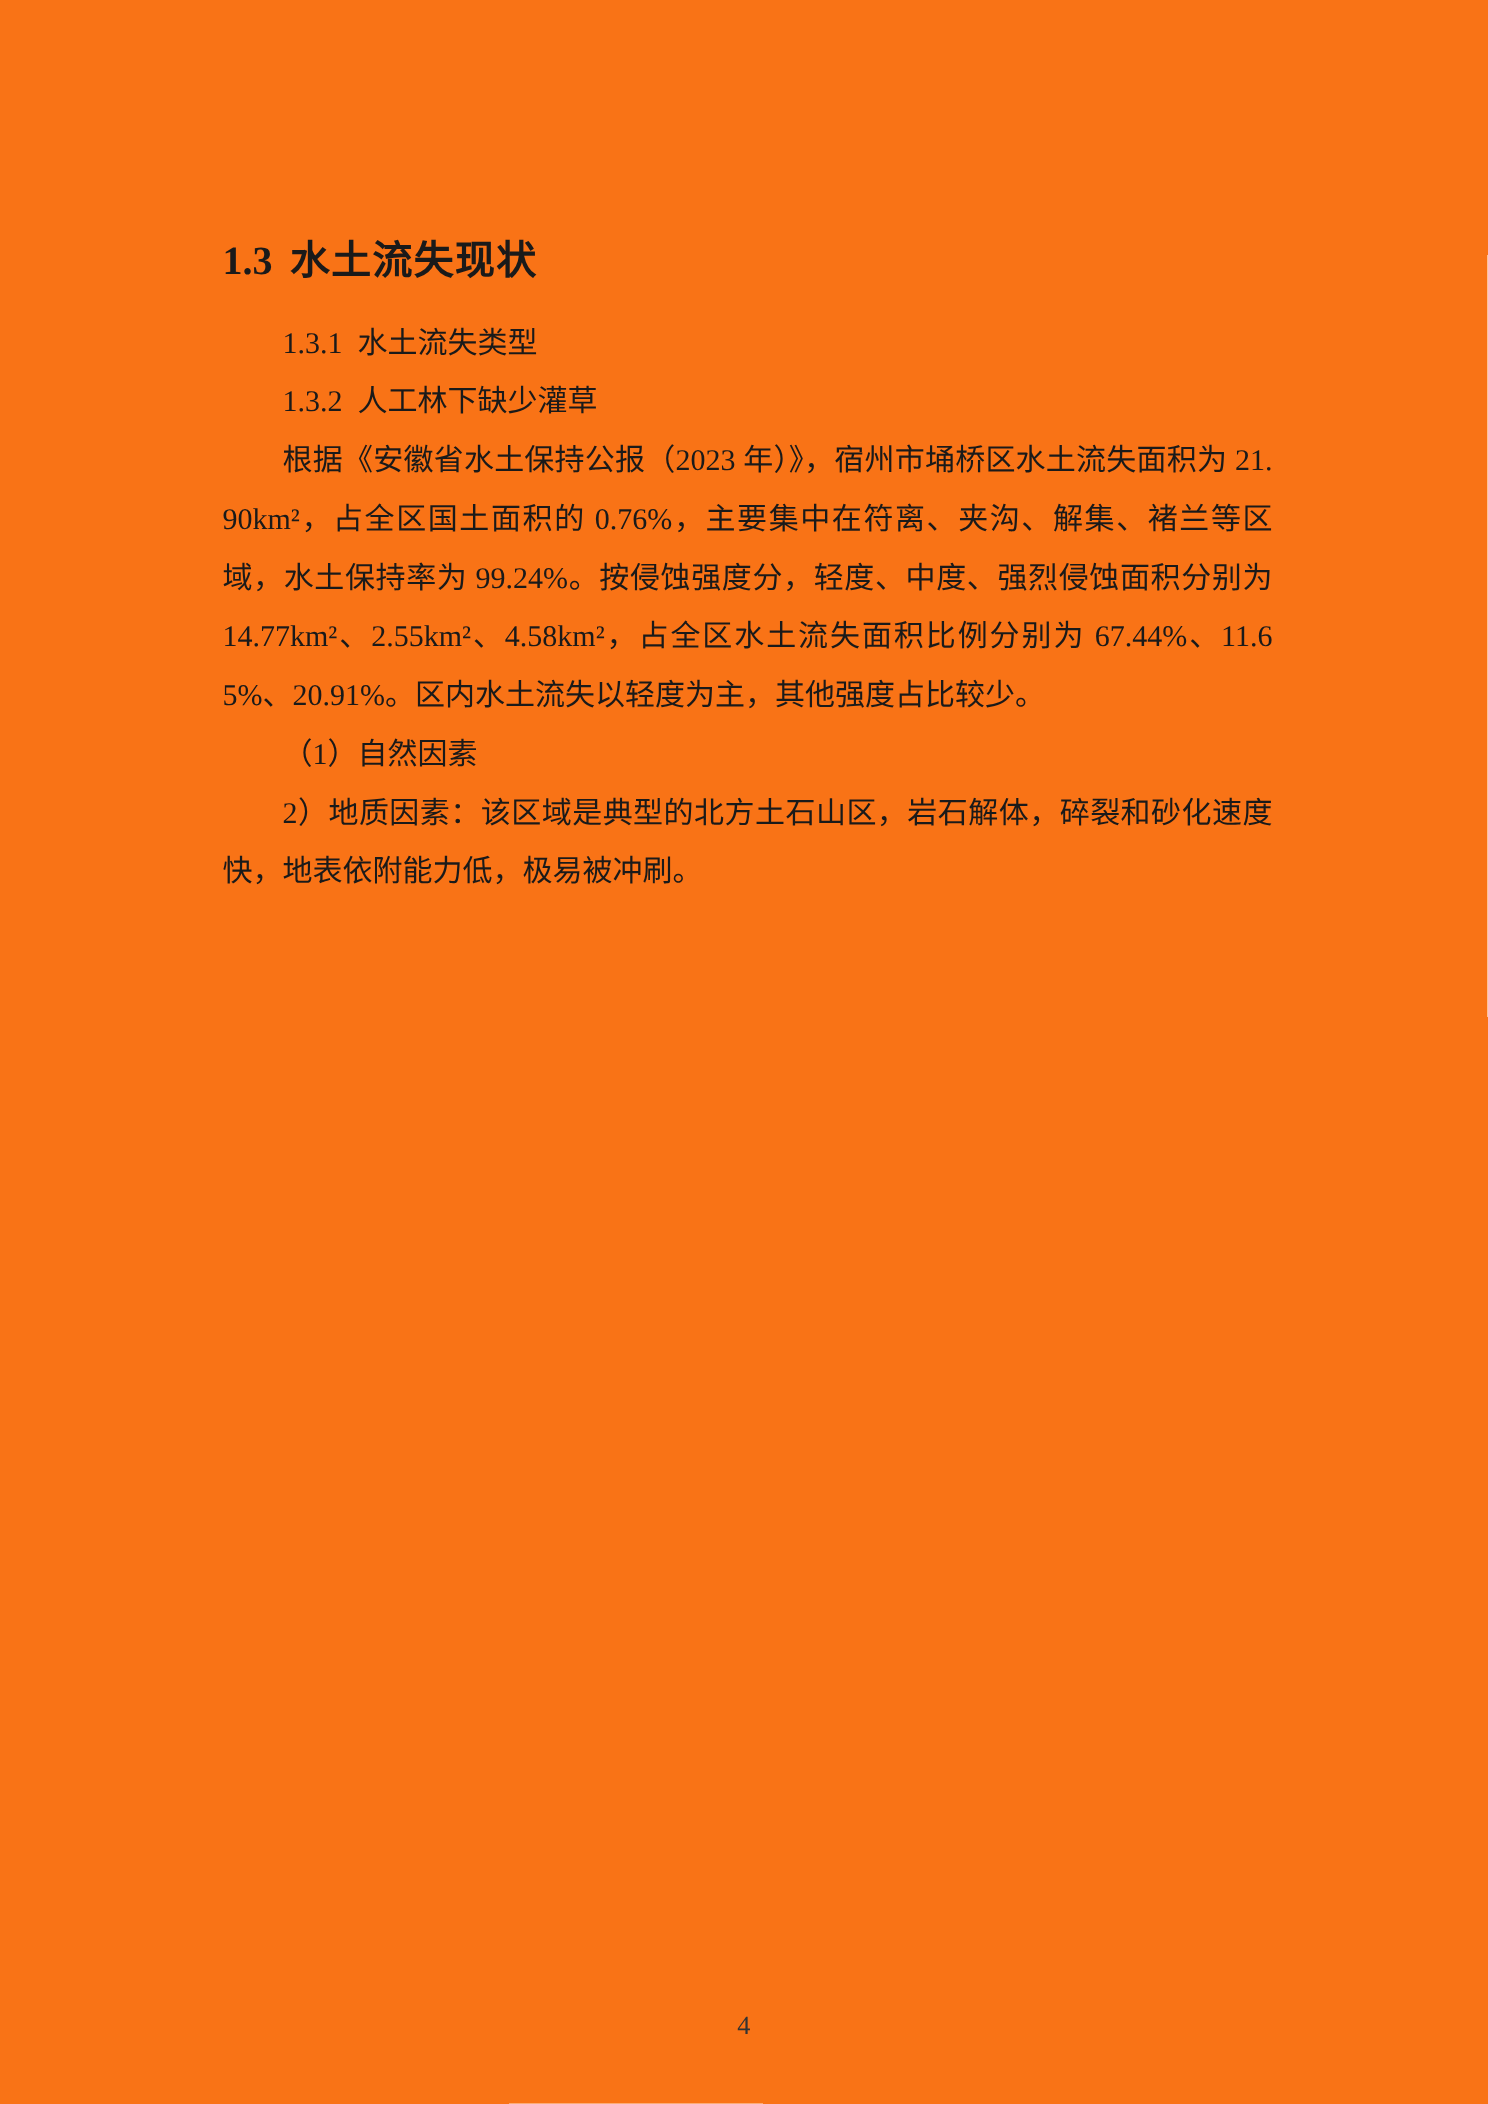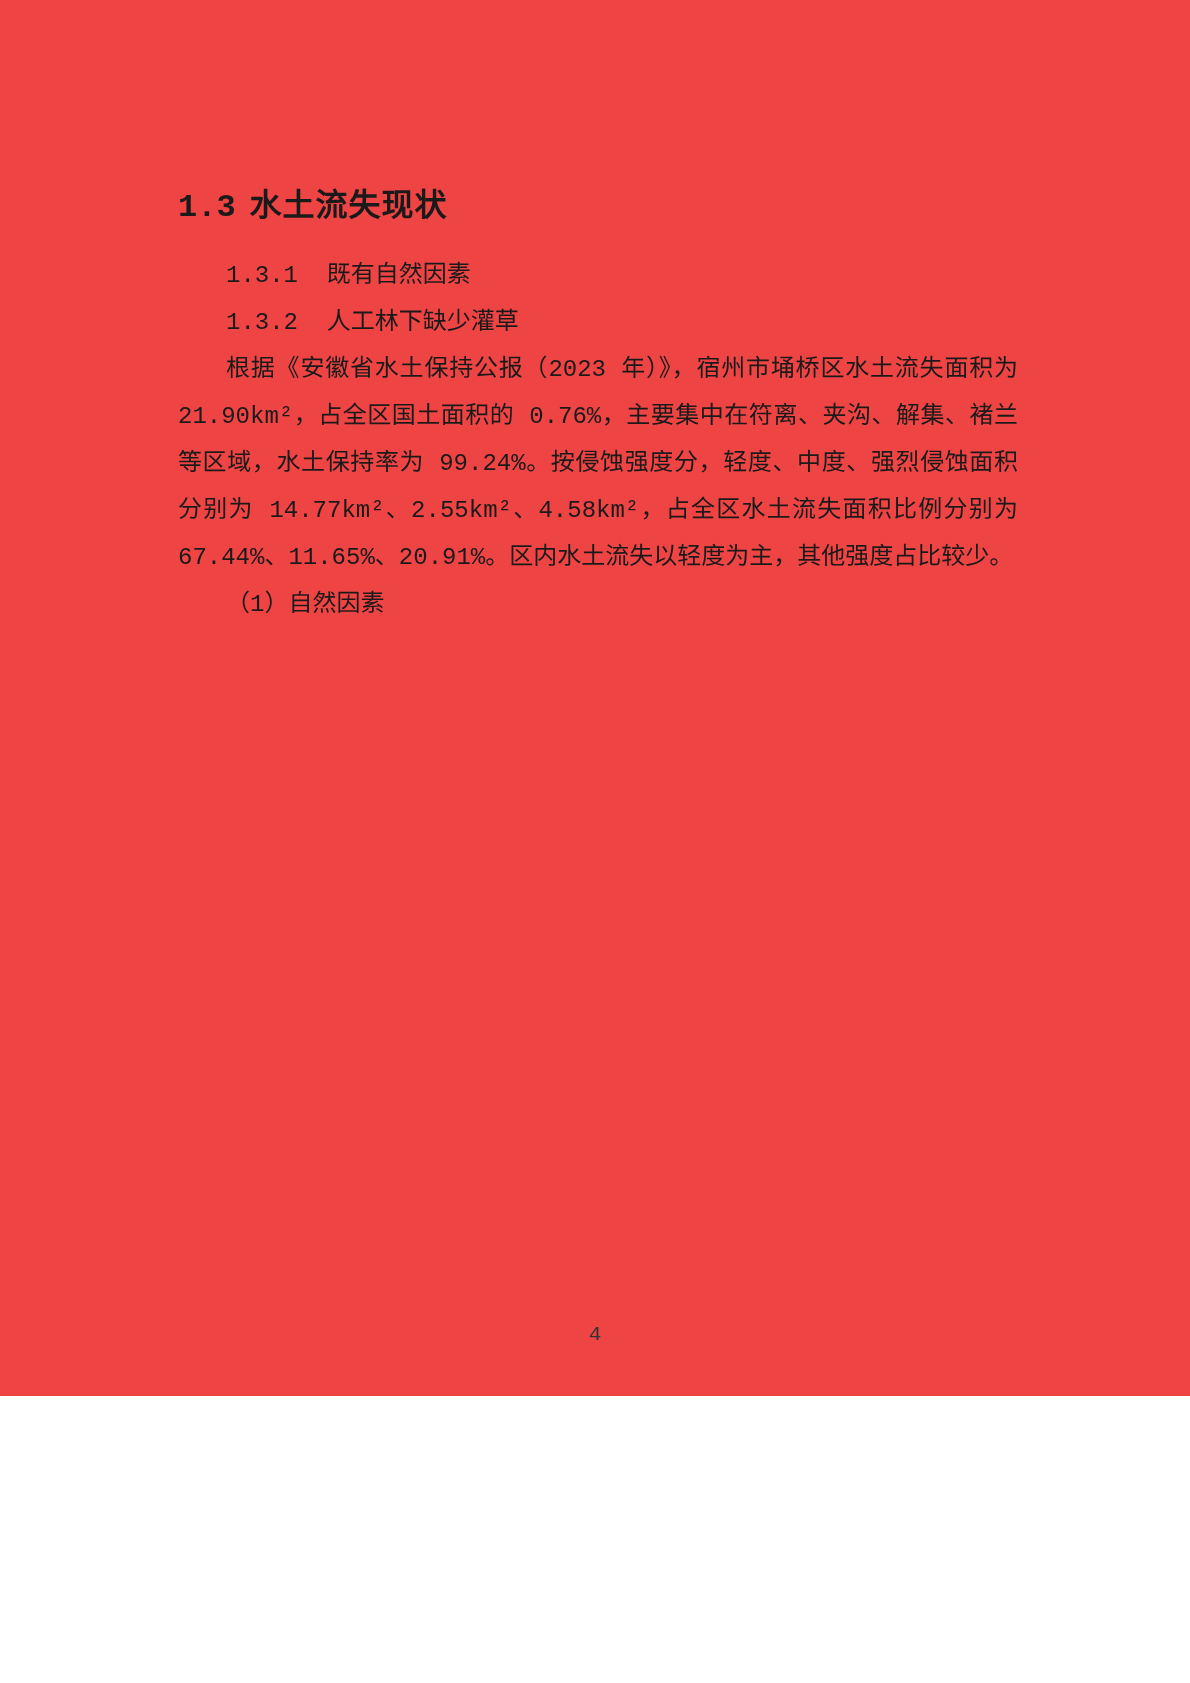--- a/index.html
+++ b/index.html
@@ -3,24 +3,24 @@
 <meta charset="utf-8">
 <style>
   html, body {
     margin: 0;
     padding: 0;
     background: #ffffff;
   }
   .page {
     position: relative;
     width: 1190px;
-    height: 1396px;
-    background: #ef4444;
+    height: 1683px;
+    background: #f97316;
     color: #1a1a1a;
-    font-family: Liberation Mono, monospace;
+    font-family: Liberation Serif, serif;
     overflow: hidden;
   }
   .content {
     position: absolute;
     left: 178px;
     top: 186px;
     width: 840px;
   }
   .doc-heading {
     margin: 0 0 22px 0;
@@ -55,21 +55,22 @@
   }
 </style>
 </head>
 <body>
 
 <div class="page">
   <div class="content">
 
     <h1 class="doc-heading"><span class="h-number">1.3</span><span class="h-title">水土流失现状</span></h1>
 
-    <p class="para">1.3.1  既有自然因素</p>
+    <p class="para">1.3.1  水土流失类型</p>
     <p class="para">1.3.2  人工林下缺少灌草</p>
     <p class="para">根据《安徽省水土保持公报（2023 年）》，宿州市埇桥区水土流失面积为 21.90km²，占全区国土面积的 0.76%，主要集中在符离、夹沟、解集、褚兰等区域，水土保持率为 99.24%。按侵蚀强度分，轻度、中度、强烈侵蚀面积分别为 14.77km²、2.55km²、4.58km²，占全区水土流失面积比例分别为 67.44%、11.65%、20.91%。区内水土流失以轻度为主，其他强度占比较少。</p>
     <p class="para">（1）自然因素</p>
+    <p class="para">2）地质因素：该区域是典型的北方土石山区，岩石解体，碎裂和砂化速度快，地表依附能力低，极易被冲刷。</p>
 
   </div>
 
   <div class="page-number">4</div>
 </div>
 
 </body></html>

